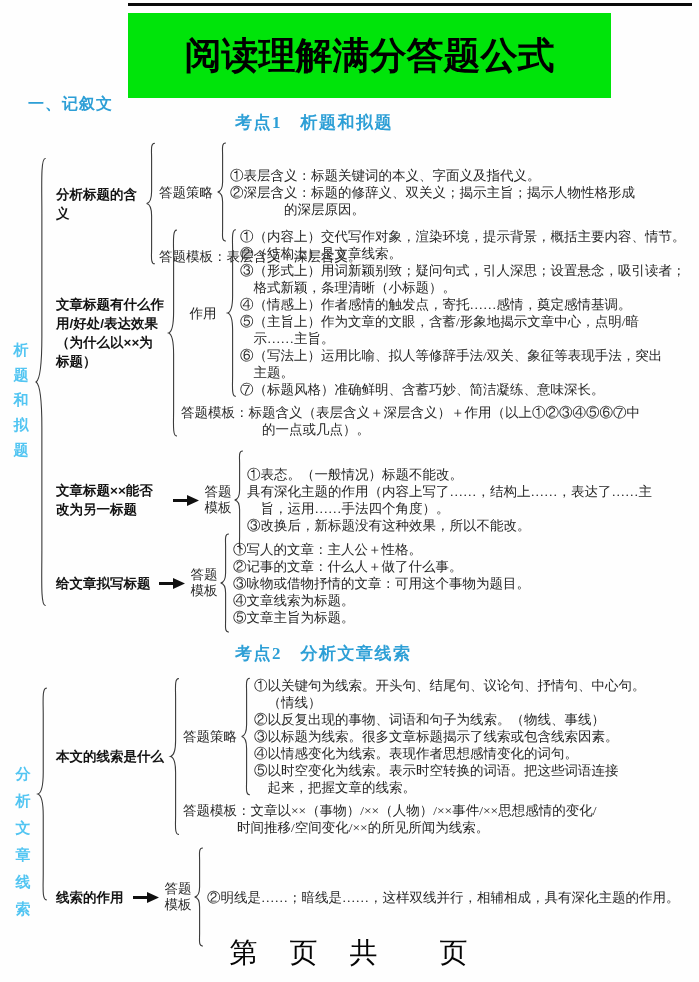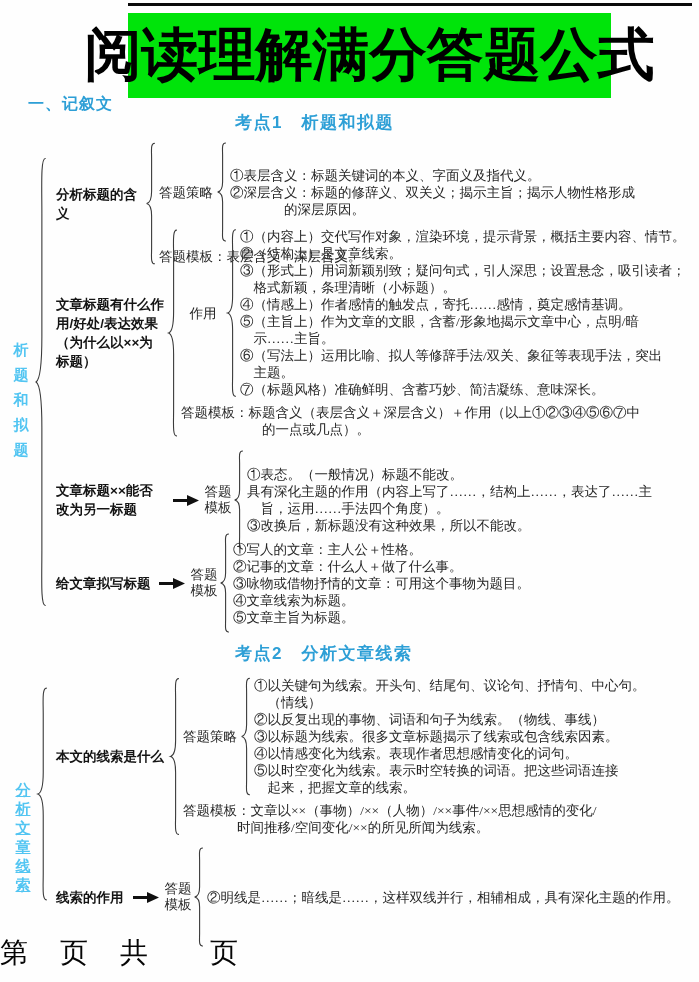--- a/index.html
+++ b/index.html
@@ -8,40 +8,40 @@
     background:#fefefe; overflow:hidden;
     font-family:"Liberation Serif","DejaVu Serif",serif; color:#262626;
   }
   .topline { position:absolute; left:128px; top:3px; width:564px; height:3px; background:#0a0a0a; }
   .title-bar {
     position:absolute; left:128px; top:13px; width:483px; height:85px;
     background:#00e40a; display:flex; align-items:center; justify-content:center;
   }
   .title-text {
     font-family:"Liberation Sans","DejaVu Sans",sans-serif; font-weight:900;
-    font-size:57px; color:#000; white-space:nowrap; letter-spacing:0;
+    font-size:37px; color:#000; white-space:nowrap; letter-spacing:0;
   }
   .genre {
     position:absolute; left:28px; top:94px;
     font-family:"Liberation Sans","DejaVu Sans",sans-serif; font-weight:700;
     font-size:16px; color:#2d9fd6; letter-spacing:1px;
   }
   .kd-heading {
-    position:absolute; font-family:Liberation Sans, sans-serif;
+    position:absolute; font-family:Liberation Serif, serif;
     font-weight:700; font-size:17px; color:#2d9fd6; letter-spacing:1.5px; white-space:nowrap;
   }
   #kd1-heading { left:235px; top:111px; }
   #kd2-heading { left:235px; top:642px; }
   .side-label {
     position:absolute; width:18px; text-align:center;
     font-family:"Liberation Sans","DejaVu Sans",sans-serif; font-weight:700;
     font-size:15px; color:#52c5f2; word-break:break-all;
   }
   #side1 { left:12px; top:337px; line-height:25px; }
-  #side2 { left:14px; top:780px; line-height:19px;text-decoration:underline; }
+  #side2 { left:14px; top:760px; line-height:27px; }
 
   svg.brace { width:12px; flex:0 0 12px; align-self:stretch; min-height:26px; }
   svg.big-brace { position:absolute; }
   #bigbrace1 { left:33px; top:154px; width:14px; height:456px; }
   #bigbrace2 { left:35px; top:686px; width:13px; height:216px; }
 
   .row { position:absolute; display:flex; align-items:center; width:638px; }
   #row-k1b1 { left:56px; top:142px; }
   #row-k1b2 { left:56px; top:228px; }
   #row-k1b3 { left:56px; top:450px; }
@@ -71,21 +71,21 @@
     font-size:13.5px; line-height:17px; color:#262626;
     white-space:pre-wrap; padding-left:13.5px; text-indent:-13.5px;
   }
   .tmpl { font-size:13.5px; line-height:17px; color:#262626; white-space:pre-wrap; margin-top:6px; }
   .stack {
     width:28px; font-size:13.5px; line-height:16px; color:#262626;
     word-break:break-all; flex-shrink:0; text-align:center;
   }
   .arrow-icon { margin:0 5px; flex-shrink:0; }
   .footer {
-    position:absolute; left:0; right:0; top:934px; 
+    position:absolute; left:0; right:0; top:934px; text-align:center;
     font-family:"Liberation Sans","DejaVu Sans",sans-serif;
     font-size:28px; color:#050505; letter-spacing:2px; white-space:pre;
   }
 </style>
 </head>
 <body>
 
 <div class="page">
 
   <div class="topline"></div>

